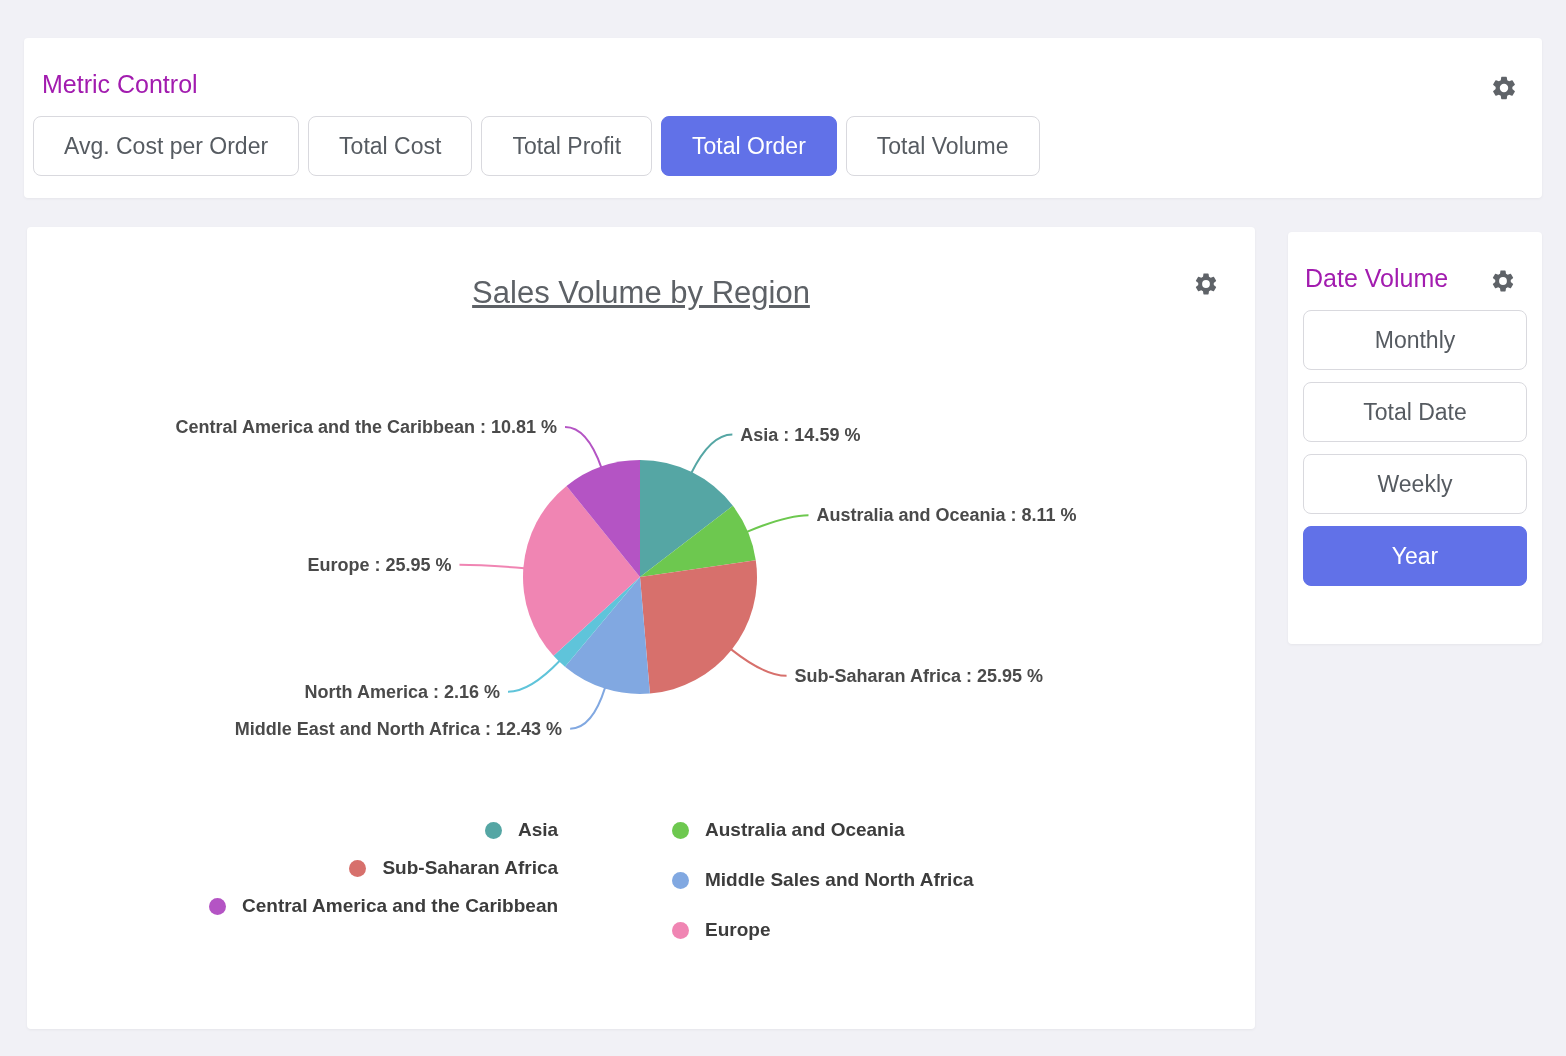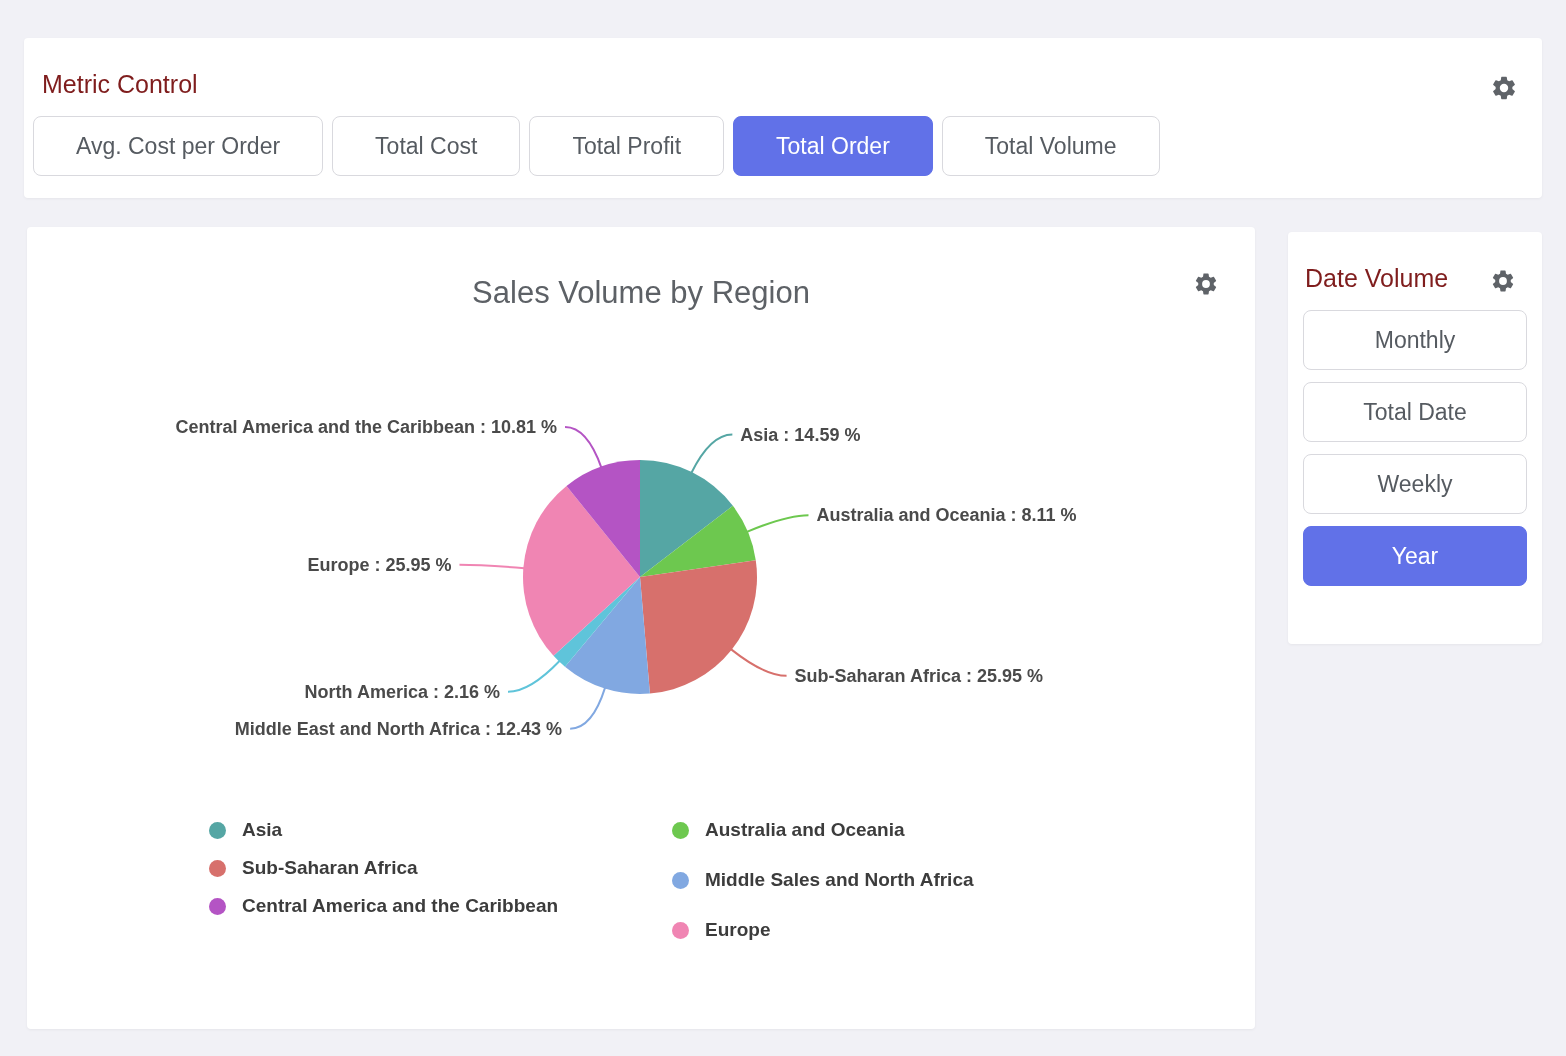--- a/index.html
+++ b/index.html
@@ -12,40 +12,40 @@
     overflow:hidden;
   }
   .card {
     position:absolute;
     background:#ffffff;
     border-radius:4px;
     box-shadow:0 1px 3px rgba(0,0,0,0.05);
   }
   
   .metric-card { left:24px; top:38px; width:1518px; height:160px; }
-  .card-title { font-size:25px; font-weight:400; color:#7f1d1d; }
+  .card-title { font-size:25px; font-weight:400; color:#a21caf; }
   .metric-card .card-title { position:absolute; left:18px; top:32px; }
   .gear-btn {
     position:absolute; background:none; border:none; cursor:pointer;
     width:28px; height:28px; padding:0; color:#5f6368;
   }
   .gear-btn svg { width:100%; height:100%; fill:#5f6368; }
   .metric-card .gear-btn { right:24px; top:36px; }
   .btn-row { position:absolute; left:9px; top:78px; display:flex; gap:9px; }
   .pill {
-    height:60px; padding:0 42px; font-size:23px; color:#565b61;
+    height:60px; padding:0 30px; font-size:23px; color:#565b61;
     background:#fff; border:1px solid #d9d9de; border-radius:8px;
     font-family:"Liberation Sans", sans-serif; cursor:pointer; white-space:nowrap;
   }
   .pill.selected { background:var(--accent); border-color:var(--accent); color:#ffffff; }
   
   .chart-card { left:27px; top:227px; width:1228px; height:802px; }
   .chart-title {
     position:absolute; top:48px; left:0; width:100%;
-    text-align:center; font-size:31px; font-weight:500; color:#5d6166;
+    text-align:center; font-size:31px; font-weight:500; color:#5d6166;text-decoration:underline;
   }
   .chart-card .gear-btn { right:36px; top:44px; width:26px; height:26px; }
   .pie-svg { position:absolute; left:0; top:0; }
   .pie-label { font-size:18px; font-weight:700; fill:#4a4a4a; font-family:"Liberation Sans",sans-serif; }
   .legend-col { position:absolute; display:flex; flex-direction:column; }
   .legend-item { height:38px; display:flex; align-items:center; gap:16px; cursor:pointer; }
   .legend-marker { width:17px; height:17px; border-radius:50%; flex:0 0 auto; }
   .legend-label { font-size:19px; font-weight:700; color:#3c3c3c; }
   
   .range-card { left:1288px; top:232px; width:254px; height:412px; }
@@ -99,21 +99,21 @@
       <path d="M 613 350 L 539.50 258.97 A 117 117 0 0 1 613.00 233.00 Z" fill="#b454c4"></path>
       <path d="M 574.36 240.63 Q 560.03 200.08 538.03 200.08" fill="none" stroke="#b454c4" stroke-width="2"></path>
       <text x="530.03" y="200.08" dy="0.35em" text-anchor="end" class="pie-label">Central America and the Caribbean : 10.81 %</text>
     </svg>
   <div class="chart-title">Sales Volume by Region</div>
   <button class="gear-btn">
     <svg viewBox="0 0 24 24">
         <path d="M19.14 12.94c.04-.3.06-.61.06-.94s-.02-.64-.07-.94l2.03-1.58a.49.49 0 0 0 .12-.61l-1.92-3.32a.49.49 0 0 0-.59-.22l-2.39.96c-.5-.38-1.03-.7-1.62-.94l-.36-2.54a.48.48 0 0 0-.48-.41h-3.84c-.24 0-.43.17-.47.41l-.36 2.54c-.59.24-1.13.57-1.62.94l-2.39-.96a.49.49 0 0 0-.59.22L2.74 8.87c-.12.21-.08.47.12.61l2.03 1.58c-.05.3-.09.63-.09.94s.02.64.07.94l-2.03 1.58a.49.49 0 0 0-.12.61l1.92 3.32c.12.22.37.29.59.22l2.39-.96c.5.38 1.03.7 1.62.94l.36 2.54c.05.24.24.41.48.41h3.84c.24 0 .44-.17.47-.41l.36-2.54c.59-.24 1.13-.56 1.62-.94l2.39.96c.22.08.47 0 .59-.22l1.92-3.32c.12-.22.07-.47-.12-.61l-2.01-1.58zM12 15.6A3.6 3.6 0 1 1 12 8.4a3.6 3.6 0 0 1 0 7.2z"></path>
       </svg>
   </button>
-  <div class="legend-col" style="left:182px; top:584px;">
+  <div class="legend-col" style="left:182px; top:584px;align-items:flex-end;">
       <div class="legend-item">
         <span class="legend-marker" style="background: rgb(85, 166, 164);"></span>
         <span class="legend-label">Asia</span>
       </div>
       <div class="legend-item">
         <span class="legend-marker" style="background: rgb(215, 112, 108);"></span>
         <span class="legend-label">Sub-Saharan Africa</span>
       </div>
       <div class="legend-item">
         <span class="legend-marker" style="background: rgb(180, 84, 196);"></span>

